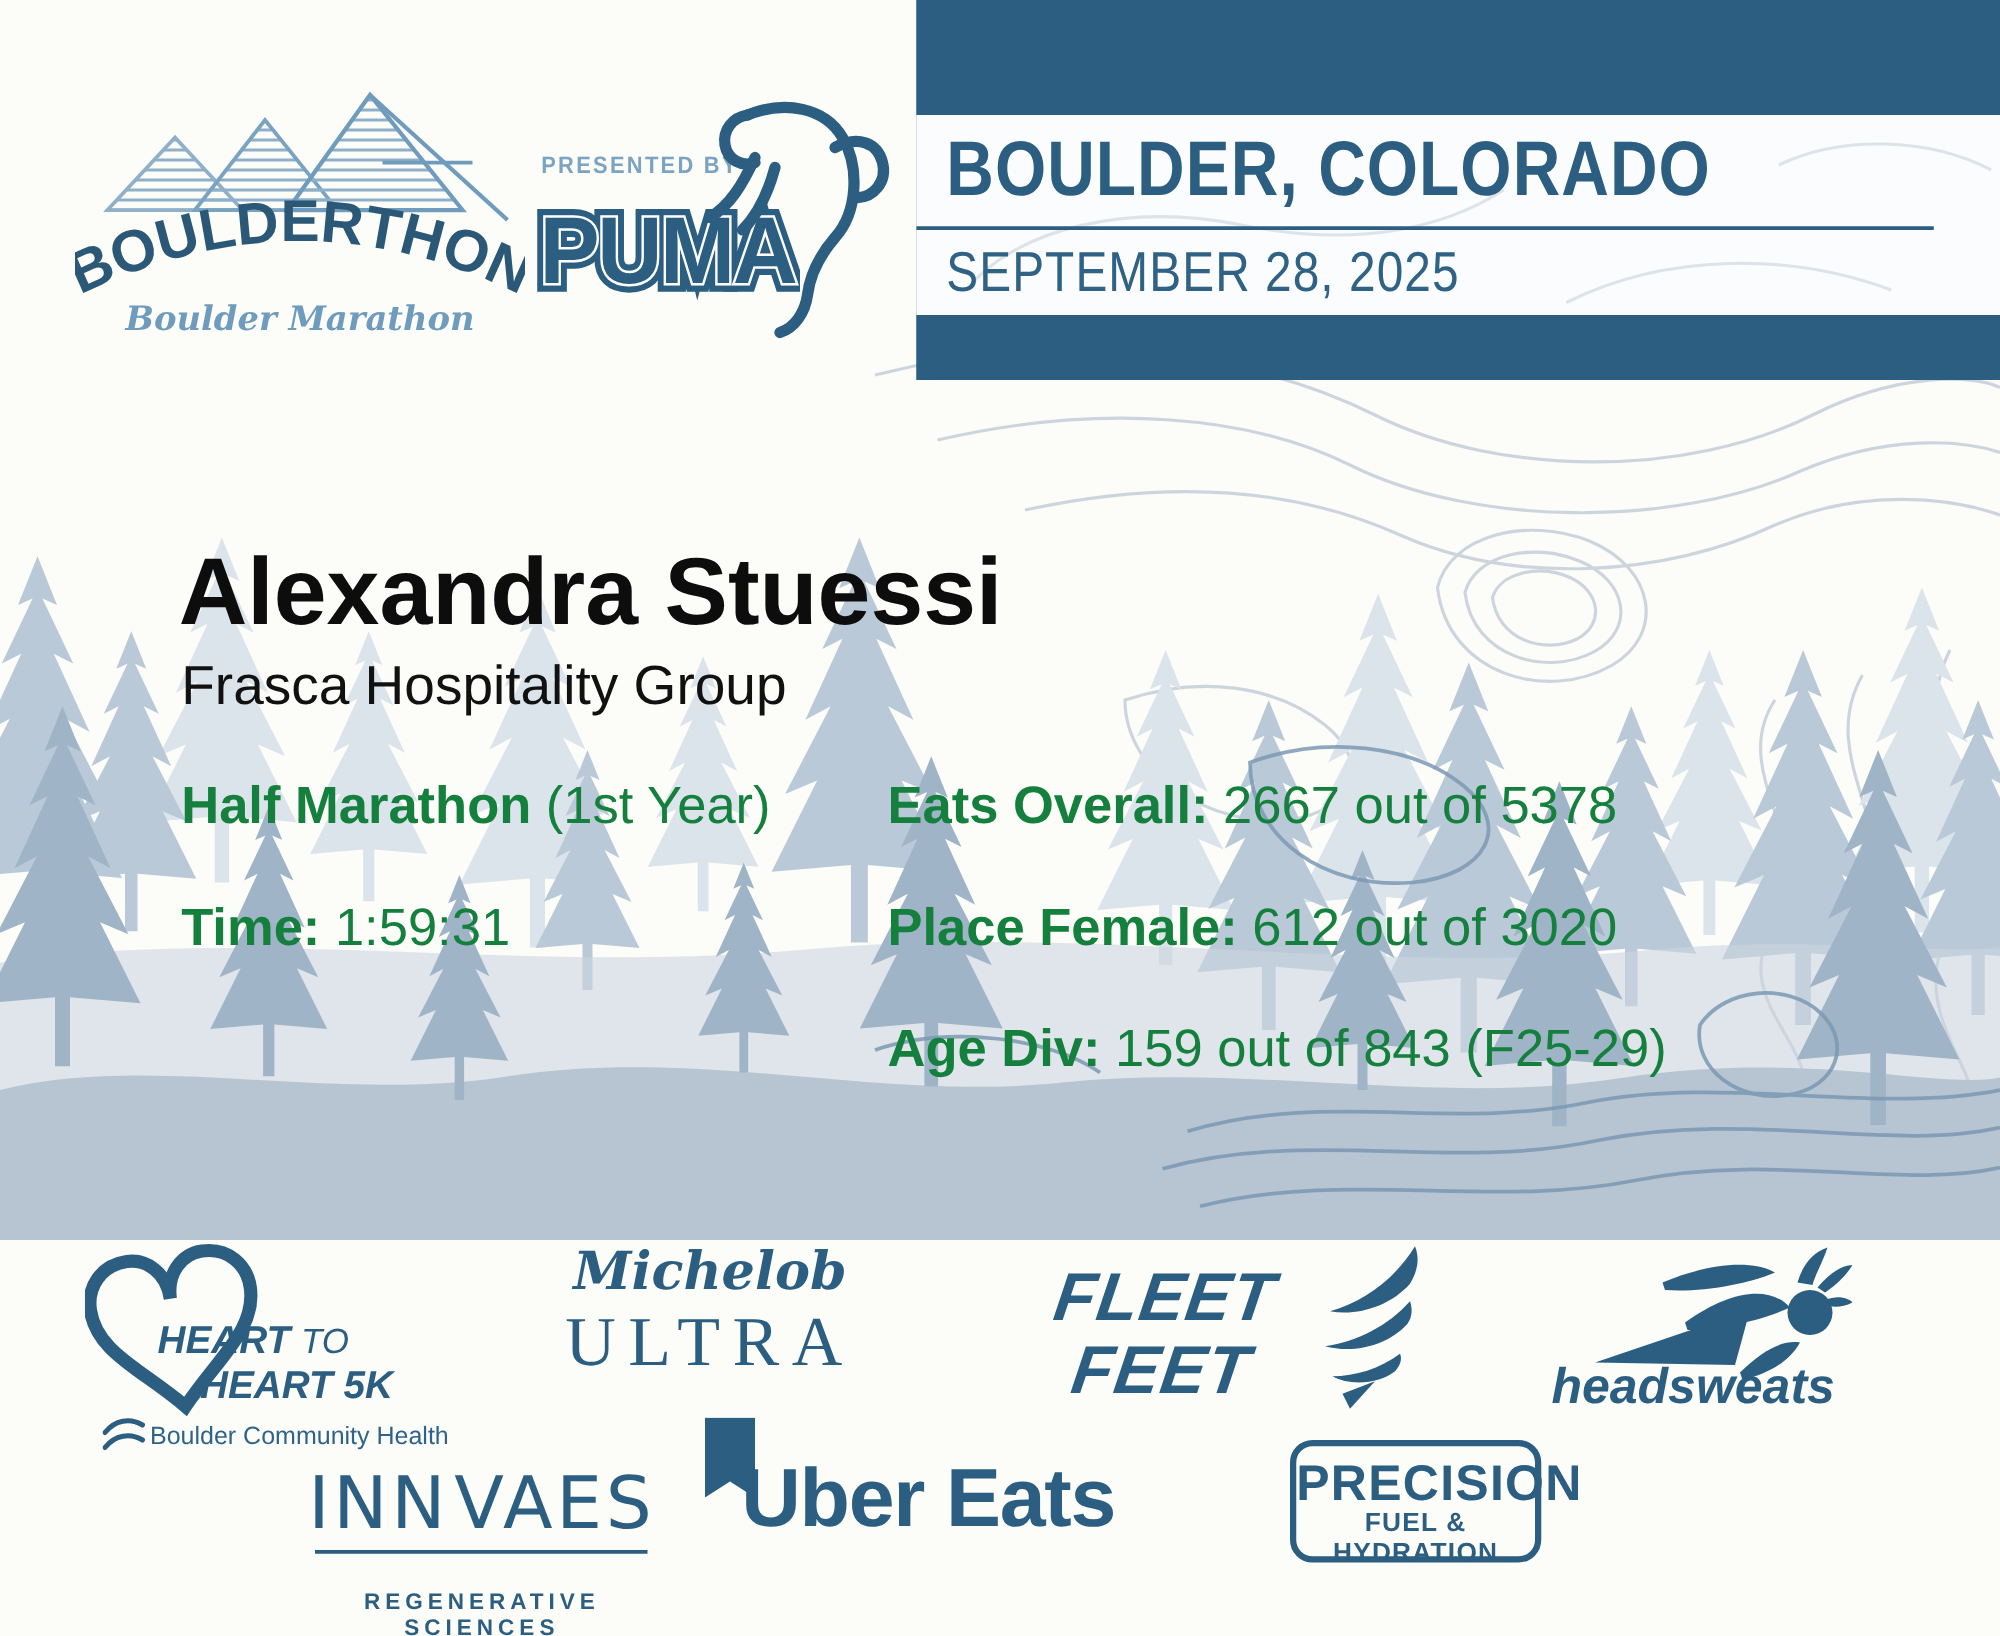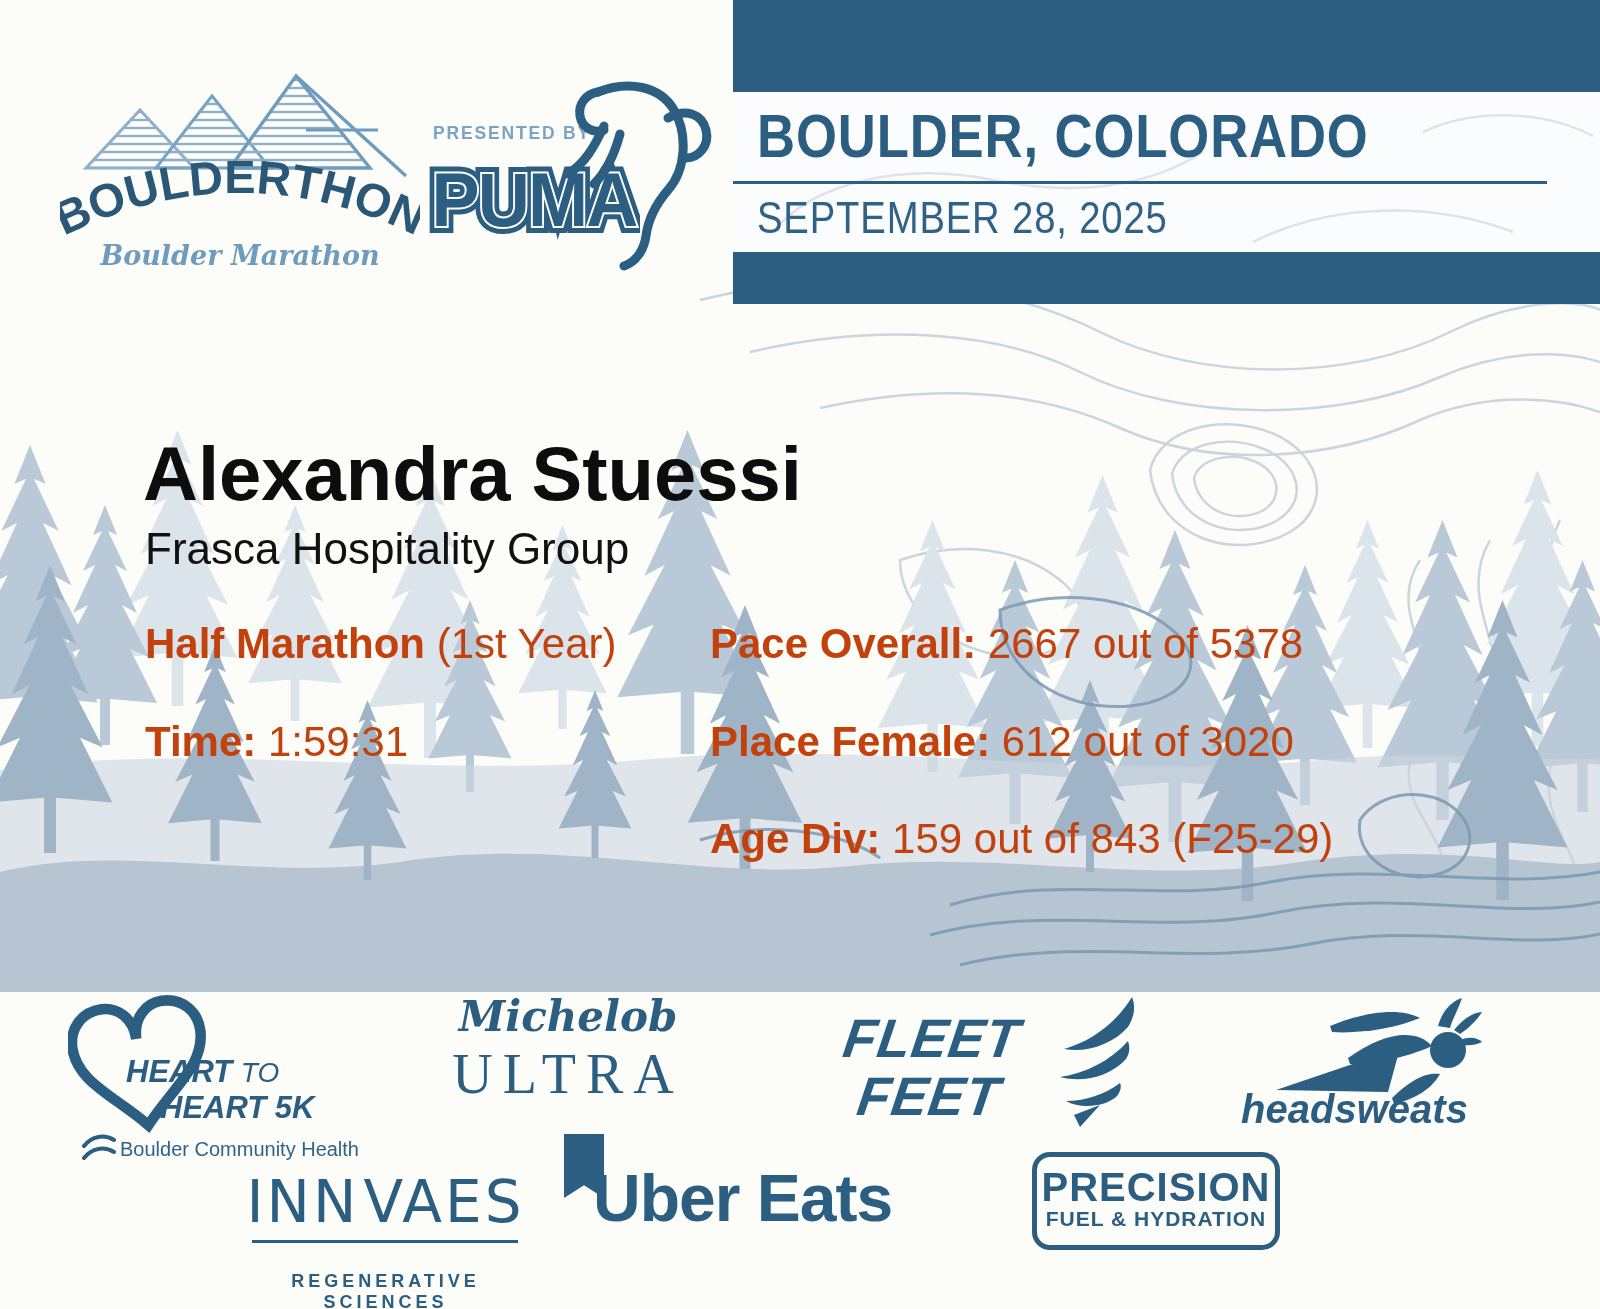--- a/index.html
+++ b/index.html
@@ -25,21 +25,21 @@
 
   
   .puma{left:428px;top:80px;width:290px;height:190px;}
   .presented-by{position:absolute;left:5px;top:42px;font-size:19px;font-weight:bold;color:#7ba3c2;
                 letter-spacing:2px;transform:scaleX(.92);transform-origin:0 0;white-space:nowrap;}
 
   
   .runner-name{left:143px;top:430px;font-size:76px;font-weight:bold;color:#0d0d0d;letter-spacing:0;}
   .runner-team{left:145px;top:524px;font-size:44px;font-weight:400;color:#111;}
 
-  .stat{font-size:42px;color:#c2410c;white-space:nowrap;}
+  .stat{font-size:42px;color:#15803d;white-space:nowrap;}
   .stat b{font-weight:bold;}
   .col-l{left:145px;}
   .col-r{left:710px;}
   .r1{top:620px;} .r2{top:718px;} .r3{top:815px;}
 
   
   .sp{color:#2b5e80;}
   .hth{left:68px;top:992px;width:310px;height:180px;}
   .hth-l1{position:absolute;left:58px;top:62px;font-size:31px;font-style:italic;white-space:nowrap;}
   .hth-l1 b{font-weight:800;}
@@ -63,21 +63,21 @@
   .hs-word{position:absolute;left:0;top:95px;width:100%;text-align:center;font-size:40px;font-weight:700;letter-spacing:0;font-style:italic;}
 
   .inv{left:248px;top:1168px;width:275px;height:105px;}
   .inv-line{position:absolute;left:0;top:0;width:100%;display:flex;align-items:flex-start;justify-content:center;
             font-size:58px;font-weight:400;letter-spacing:3px;font-family:"DejaVu Sans",sans-serif;}
   .inv-rule{position:absolute;left:4px;top:72px;width:266px;border-top:3px solid #2b5e80;}
   .inv-sub{position:absolute;left:0;top:82px;width:100%;text-align:center;font-size:18px;font-weight:700;letter-spacing:4px;margin-top:21px;}
 
   .ue{left:593px;top:1160px;width:330px;height:95px;font-size:66px;font-weight:700;letter-spacing:-1px;}
 
-  .pfh{left:1032px;top:1152px;width:248px;height:98px;border:5px solid #2b5e80;border-radius:18px;
+  .pfh{left:1032px;top:1152px;width:201px;height:98px;border:5px solid #2b5e80;border-radius:18px;
        box-sizing:border-box;text-align:center;}
   .pfh-l1{margin-top:10px;font-size:40px;font-weight:800;letter-spacing:1px;line-height:1;}
   .pfh-l2{font-size:21px;font-weight:800;letter-spacing:1px;line-height:1.15;}
 </style>
 </head>
 <body>
 
 <div class="canvas">
 
   <svg class="abs" style="left:0;top:0" width="1600" height="1309" viewBox="0 0 1600 1309" aria-hidden="true">
@@ -207,21 +207,21 @@
 
   <div class="abs stat col-l r1">
     <b>Half Marathon</b>
     <span>(1st Year)</span>
   </div>
   <div class="abs stat col-l r2">
     <b>Time:</b>
     <span>1:59:31</span>
   </div>
   <div class="abs stat col-r r1">
-    <b>Pace Overall:</b>
+    <b>Eats Overall:</b>
     <span>2667 out of 5378</span>
   </div>
   <div class="abs stat col-r r2">
     <b>Place Female:</b>
     <span>612 out of 3020</span>
   </div>
   <div class="abs stat col-r r3">
     <b>Age Div:</b>
     <span>159 out of 843 (F25-29)</span>
   </div>

